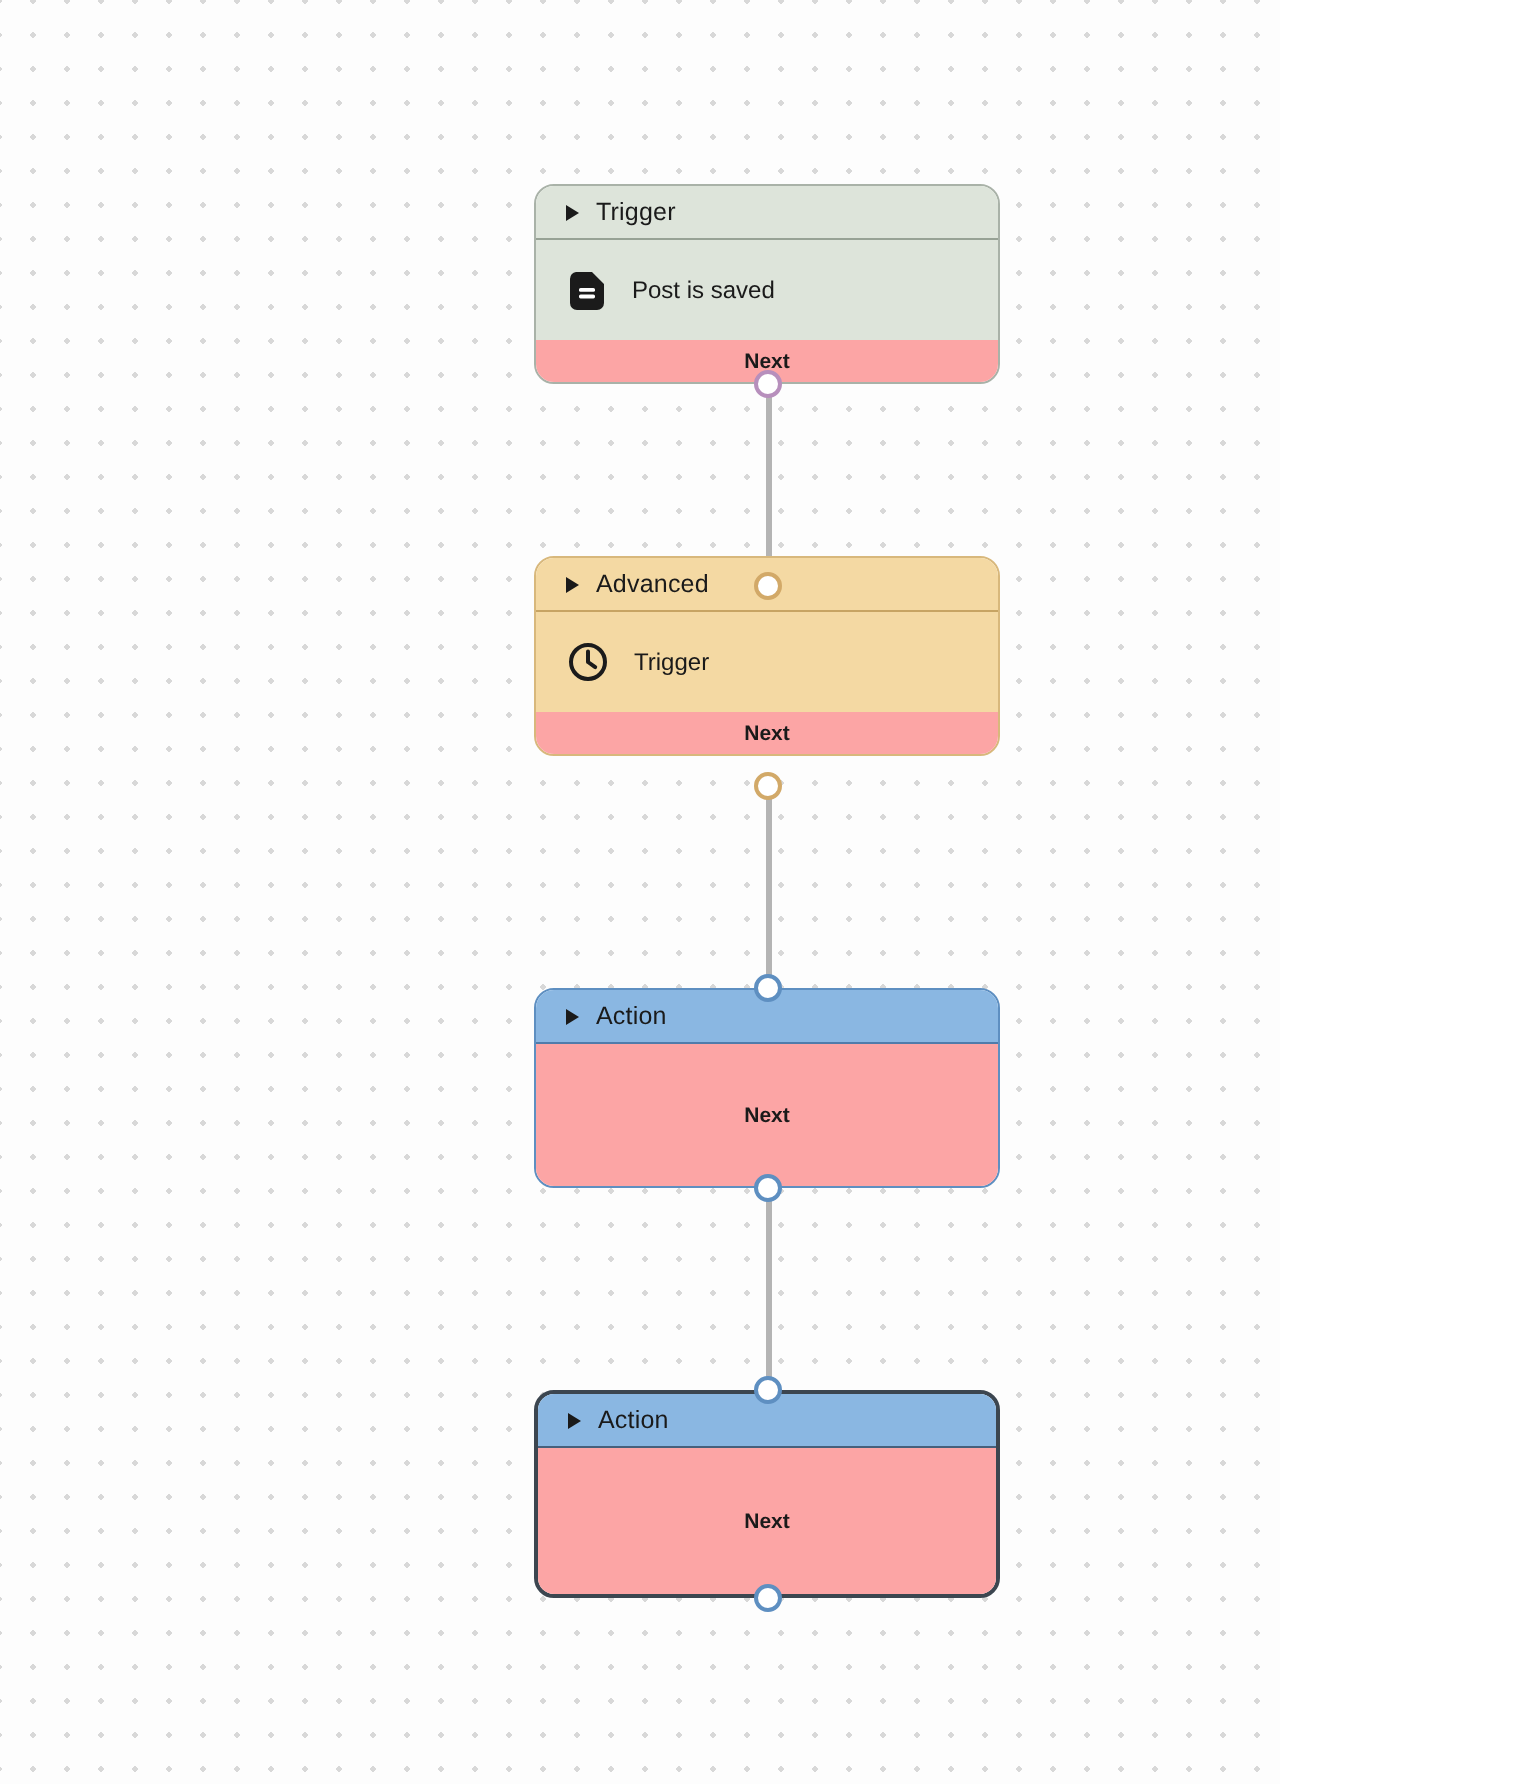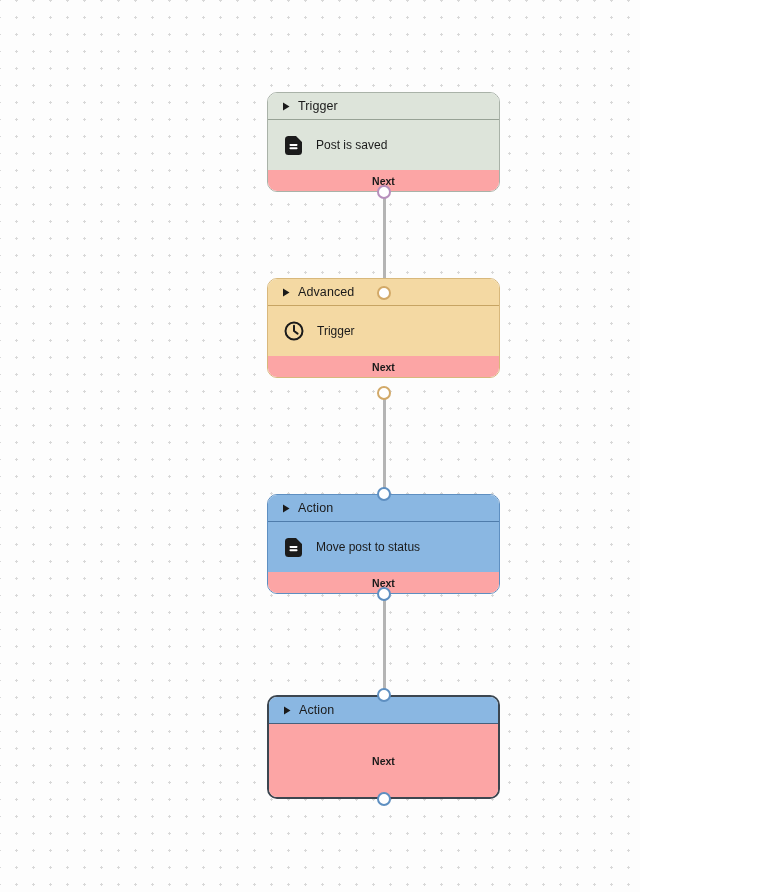--- a/index.html
+++ b/index.html
@@ -157,30 +157,20 @@
 
   <div class="node node-3" style="--fill: #8ab7e2; --border: #5e8fc1; --divider: #4f7cab;">
     <div class="node-header">
       <span class="tri">
         <svg width="8" height="9" viewBox="0 0 8 9">
             <path d="M1 0.5 L7.5 4.5 L1 8.5 Z" fill="#1a1a1a"></path>
           </svg>
       </span>
       <span class="cat">Action</span>
     </div>
-    <div class="node-body">
-      <span class="body-icon">
-        <svg width="19" height="19" viewBox="0 0 19 19">
-          <path d="M4 0 h8 l6 6 v9.5 A3.5 3.5 0 0 1 14.5 19 h-10 A3.5 3.5 0 0 1 1 15.5 v-12 A3.5 3.5 0 0 1 4 0 Z" fill="#1b1b1b"></path>
-          <rect x="5.5" y="8" width="8" height="1.9" rx="0.8" fill="#ffffff"></rect>
-          <rect x="5.5" y="11.3" width="8" height="1.9" rx="0.8" fill="#ffffff"></rect>
-        </svg>
-      </span>
-      <span class="title">Move post to status</span>
-    </div>
     <div class="node-footer">
       <span>Next</span>
     </div>
   </div>
 
   <div class="node node-4 selected" style="--fill: #8ab7e2; --border: #3c4650; --divider: #46607c;">
     <div class="node-header">
       <span class="tri">
         <svg width="8" height="9" viewBox="0 0 8 9">
             <path d="M1 0.5 L7.5 4.5 L1 8.5 Z" fill="#1a1a1a"></path>

